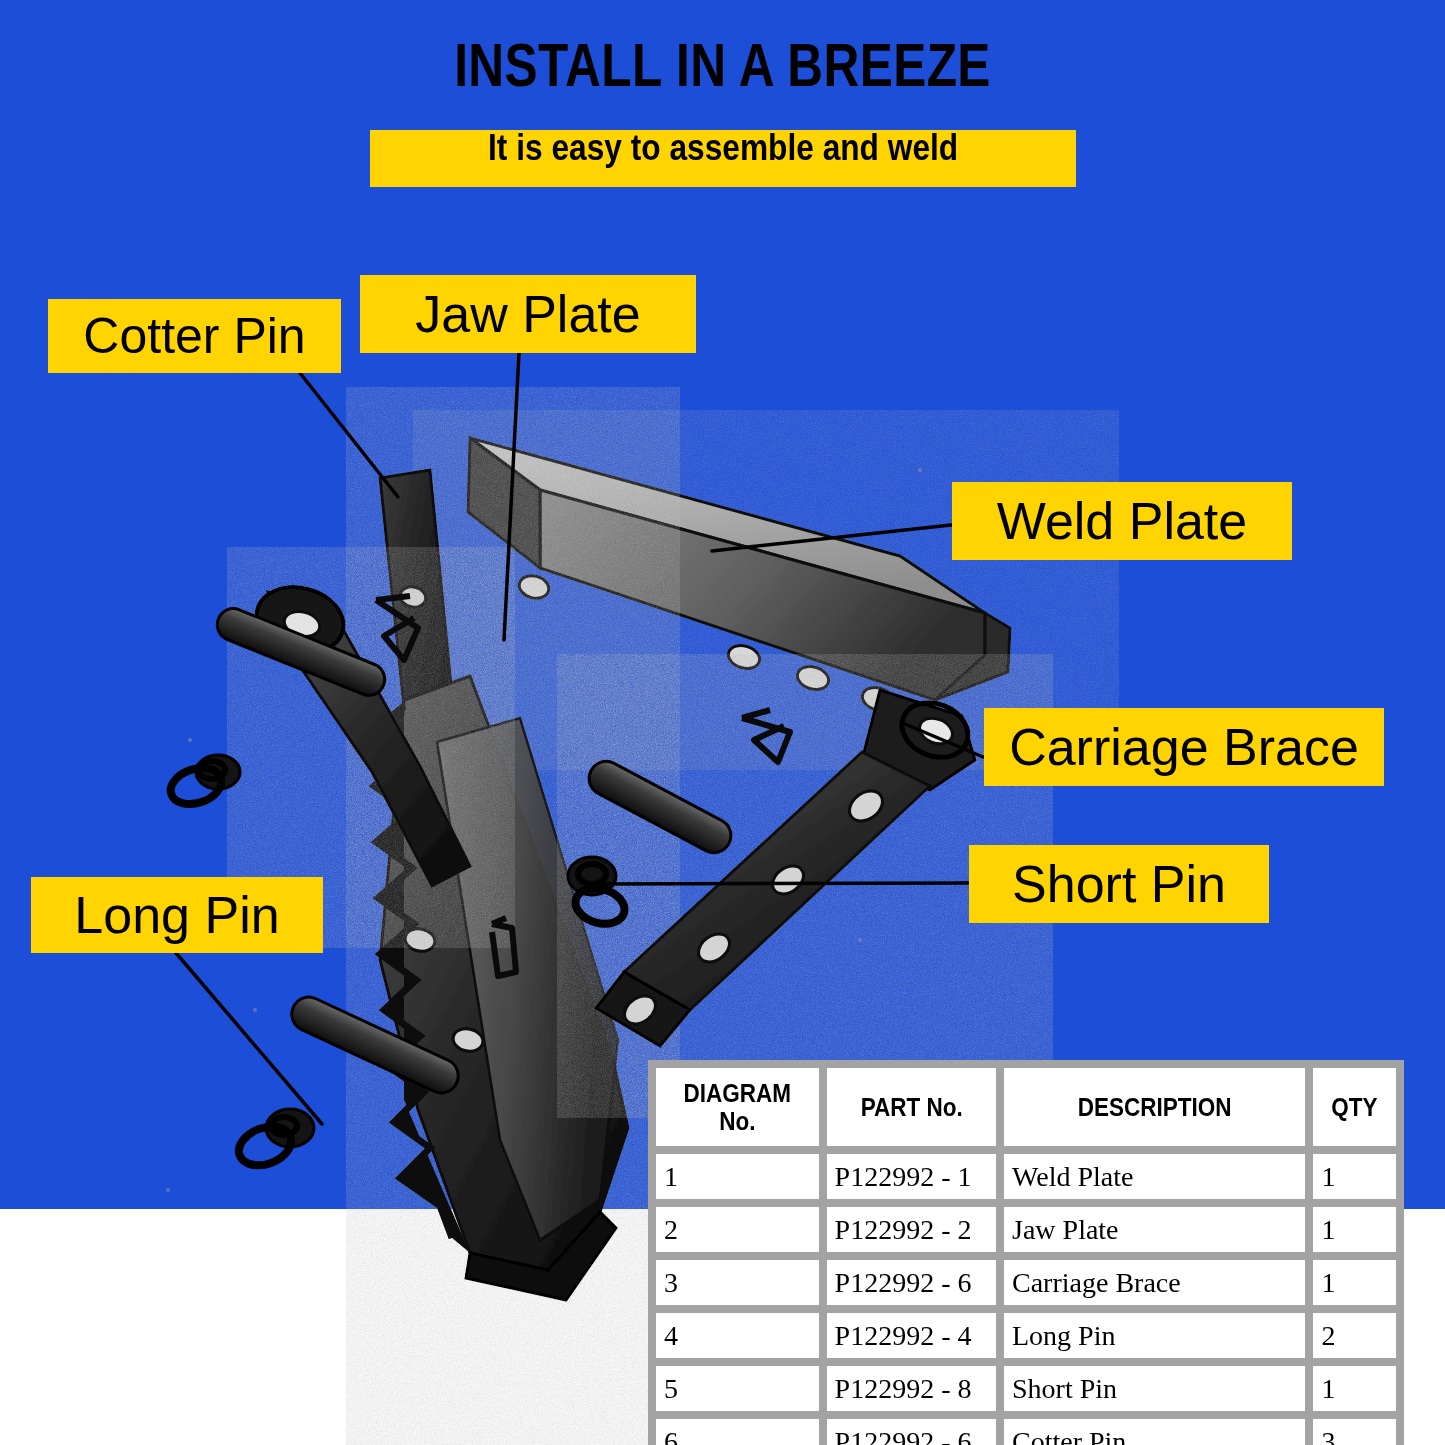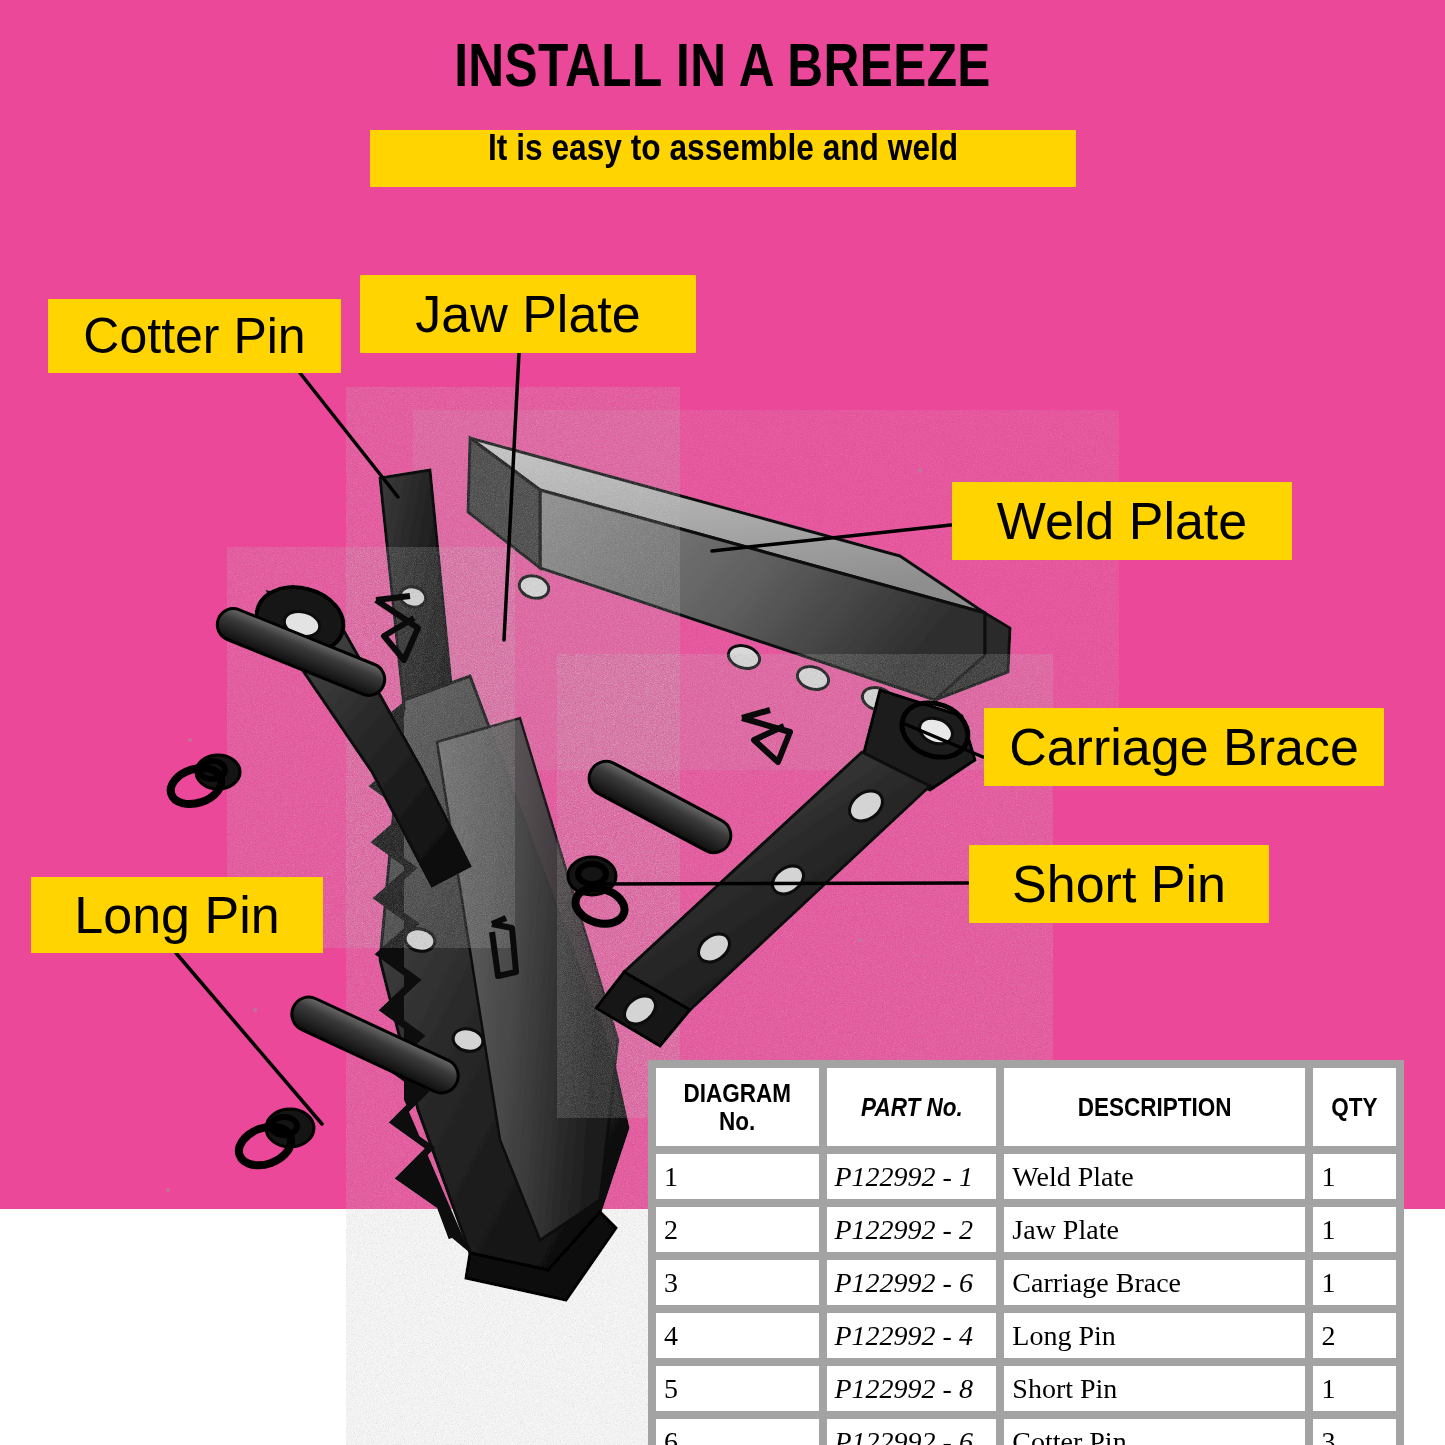--- a/index.html
+++ b/index.html
@@ -1,17 +1,17 @@
 <!DOCTYPE html>
 <html><head>
 <meta charset="utf-8">
 <style>
   html,body{margin:0;padding:0;background:#ffffff;}
   body{width:1445px;height:1445px;overflow:hidden;font-family:"Liberation Sans",sans-serif;}
-  #page{position:relative;width:1445px;height:1209px;background:#ec4899;}
+  #page{position:relative;width:1445px;height:1209px;background:#1d4ed8;}
 
   
   .title{
     position:absolute;left:0;top:34px;width:1445px;text-align:center;
     font-family:"Liberation Sans",sans-serif;
     font-weight:bold;font-size:62px;line-height:62px;color:#000;
     letter-spacing:0.5px;transform:scaleX(0.80);transform-origin:50% 50%;
     white-space:nowrap;
   }
   .subtitle{
@@ -64,21 +64,21 @@
   #parts-table thead th{
     font-family:"Liberation Sans",sans-serif;font-weight:bold;font-size:25px;
     text-align:center;height:78px;line-height:1.12;
   }
   #parts-table thead th span{display:block;transform:scaleX(0.9);}
   #parts-table tbody td{
     font-family:"Liberation Serif",serif;font-weight:normal;font-size:28px;
     height:45px;text-align:left;
   }
   .col-diagram{width:160px;}
-  .col-part{width:180px;font-style:italic;}
+  .col-part{width:180px;}
   .col-desc{width:342px;}
   .col-qty{width:74px;}
 </style>
 </head>
 <body>
 
 <div id="page">
 
   <div class="title">INSTALL IN A BREEZE</div>
 

